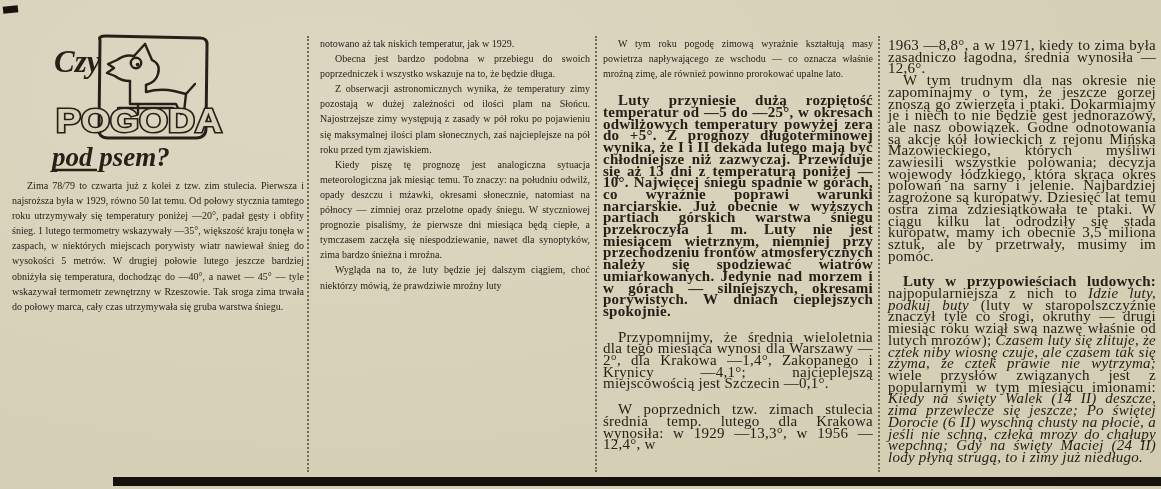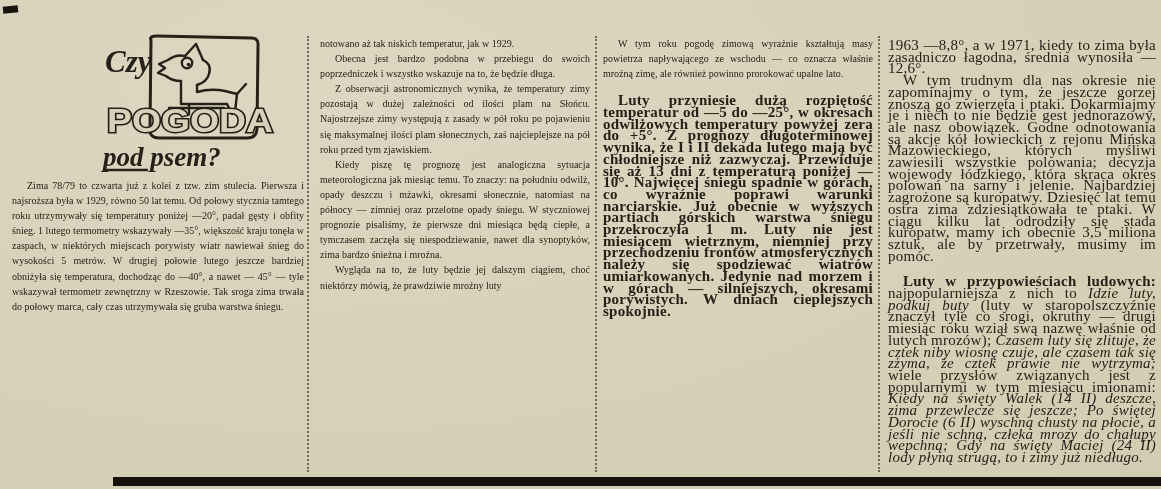--- a/index.html
+++ b/index.html
@@ -13,21 +13,21 @@
   .col{position:absolute;text-align:justify;}
   #col1{left:12px;top:26px;width:292px;}
   #col2{left:320px;top:36px;width:270px;}
   #col3{left:603px;top:36px;width:270px;}
   #col4{left:888px;top:40px;width:268px;}
   .divider{position:absolute;top:36px;height:436px;width:0;
         border-left:2px dotted #5e584a;opacity:.85;}
   #div1{left:307px;} #div2{left:595px;} #div3{left:878px;}
   .bottom-rule{position:absolute;left:113px;top:477px;width:1048px;height:9px;
         background:#15120d;}
-  .logo-wrap{margin:0 0 6px 87px;width:182px;height:146px;}
+  .logo-wrap{margin:0 0 6px 36px;width:182px;height:146px;}
   .para{margin:0;text-indent:15px;text-align:justify;
         -webkit-hyphens:auto;hyphens:auto;}
   .large{font-size:10px;line-height:15.1px;}
   .lead{font-weight:bold;}
   .small{font-size:15px;line-height:11.7px;letter-spacing:.25px;}
   .noindent{text-indent:0;}
   .gap{margin-top:14px;}
   .seg-r{font-style:normal;font-weight:normal;}
   .seg-b{font-weight:bold;}
   .seg-i{font-style:italic;}
@@ -84,20 +84,22 @@
       <p class="para large"><span class="seg-r">Z obserwacji astronomicznych wynika, że temperatury zimy pozostają w dużej zależności od ilości plam na Słońcu. Najostrzejsze zimy występują z zasady w pół roku po pojawieniu się maksymalnej ilości plam słonecznych, zaś najcieplejsze na pół roku przed tym zjawiskiem.</span></p>
       <p class="para large"><span class="seg-r">Kiedy piszę tę prognozę jest analogiczna sytuacja meteorologiczna jak miesiąc temu. To znaczy: na południu odwilż, opady deszczu i mżawki, okresami słonecznie, natomiast na północy — zimniej oraz przelotne opady śniegu. W styczniowej prognozie pisaliśmy, że pierwsze dni miesiąca będą ciepłe, a tymczasem zaczęła się niespodziewanie, nawet dla synoptyków, zima bardzo śnieżna i mroźna.</span></p>
       <p class="para large"><span class="seg-r">Wygląda na to, że luty będzie jej dalszym ciągiem, choć niektórzy mówią, że prawdziwie mroźny luty</span></p>
     </div>
 
   <div class="divider" id="div2"></div>
 
   <div class="col" id="col3">
       <p class="para large"><span class="seg-r">W tym roku pogodę zimową wyraźnie kształtują masy powietrza napływającego ze wschodu — co oznacza właśnie mroźną zimę, ale również powinno prorokować upalne lato.</span></p>
       <p class="para small gap"><span class="seg-b">Luty przyniesie dużą rozpiętość temperatur od —5 do —25°, w okresach odwilżowych temperatury powyżej zera do +5°. Z prognozy długoterminowej wynika, że I i II dekada lutego mają być chłodniejsze niż zazwyczaj. </span><span class="seg-b">Przewiduje się aż 13 dni z temperaturą poniżej —10°. </span><span class="seg-b">Najwięcej śniegu spadnie w górach, co wyraźnie poprawi warunki narciarskie. Już obecnie w wyższych partiach górskich warstwa śniegu przekroczyła 1 m. Luty nie jest miesiącem wietrznym, niemniej przy przechodzeniu frontów atmosferycznych należy się spodziewać wiatrów umiarkowanych. Jedynie nad morzem i w górach — silniejszych, okresami porywistych. W dniach cieplejszych spokojnie.</span></p>
+      <p class="para small gap"><span class="seg-r">Przypomnijmy, że średnia wieloletnia dla tego miesiąca wynosi dla Warszawy —2°, dla Krakowa —1,4°, Zakopanego i Krynicy —4,1°; najcieplejszą miejscowością jest Szczecin —0,1°.</span></p>
+      <p class="para small gap"><span class="seg-r">W poprzednich tzw. zimach stulecia średnia temp. lutego dla Krakowa wynosiła: w 1929 —13,3°, w 1956 —12,4°, w</span></p>
     </div>
 
   <div class="divider" id="div3"></div>
 
   <div class="col" id="col4">
       <p class="para small noindent"><span class="seg-r">1963 —8,8°, a w 1971, kiedy to zima była zasadniczo łagodna, średnia wynosiła —12,6°.</span></p>
       <p class="para small"><span class="seg-r">W tym trudnym dla nas okresie nie zapominajmy o tym, że jeszcze gorzej znoszą go zwierzęta i ptaki. Dokarmiajmy je i niech to nie będzie gest jednorazowy, ale nasz obowiązek. Godne odnotowania są akcje kół łowieckich z rejonu Mińska Mazowieckiego, których myśliwi zawiesili wszystkie polowania; decyzja wojewody łódzkiego, która skraca okres polowań na sarny i jelenie. Najbardziej zagrożone są kuropatwy. Dziesięć lat temu ostra zima zdziesiątkowała te ptaki. W ciągu kilku lat odrodziły się stada kuropatw, mamy ich obecnie 3,5 miliona sztuk, ale by przetrwały, musimy im pomóc.</span></p>
       <p class="para small gap"><span class="seg-b">Luty w przypowieściach ludowych: </span><span class="seg-r">najpopularniejsza z nich to </span><span class="seg-i">Idzie luty, podkuj buty </span><span class="seg-r">(luty w staropolszczyźnie znaczył tyle co srogi, okrutny — drugi miesiąc roku wziął swą nazwę właśnie od lutych mrozów); </span><span class="seg-i">Czasem luty się zlituje, że cztek niby wiosnę czuje, ale czasem tak się zżyma, że cztek prawie nie wytrzyma; </span><span class="seg-r">wiele przysłów związanych jest z popularnymi w tym miesiącu imionami: </span><span class="seg-i">Kiedy na święty Walek (14 II) deszcze, zima przewlecze się jeszcze; Po świętej Dorocie (6 II) wyschną chusty na płocie, a jeśli nie schną, człeka mrozy do chałupy wepchną; Gdy na święty Maciej (24 II) lody płyną strugą, to i zimy już niedługo.</span></p>
       <p class="para author"><span class="seg-r">BARBARA ZEFIREK</span></p>
     </div>

